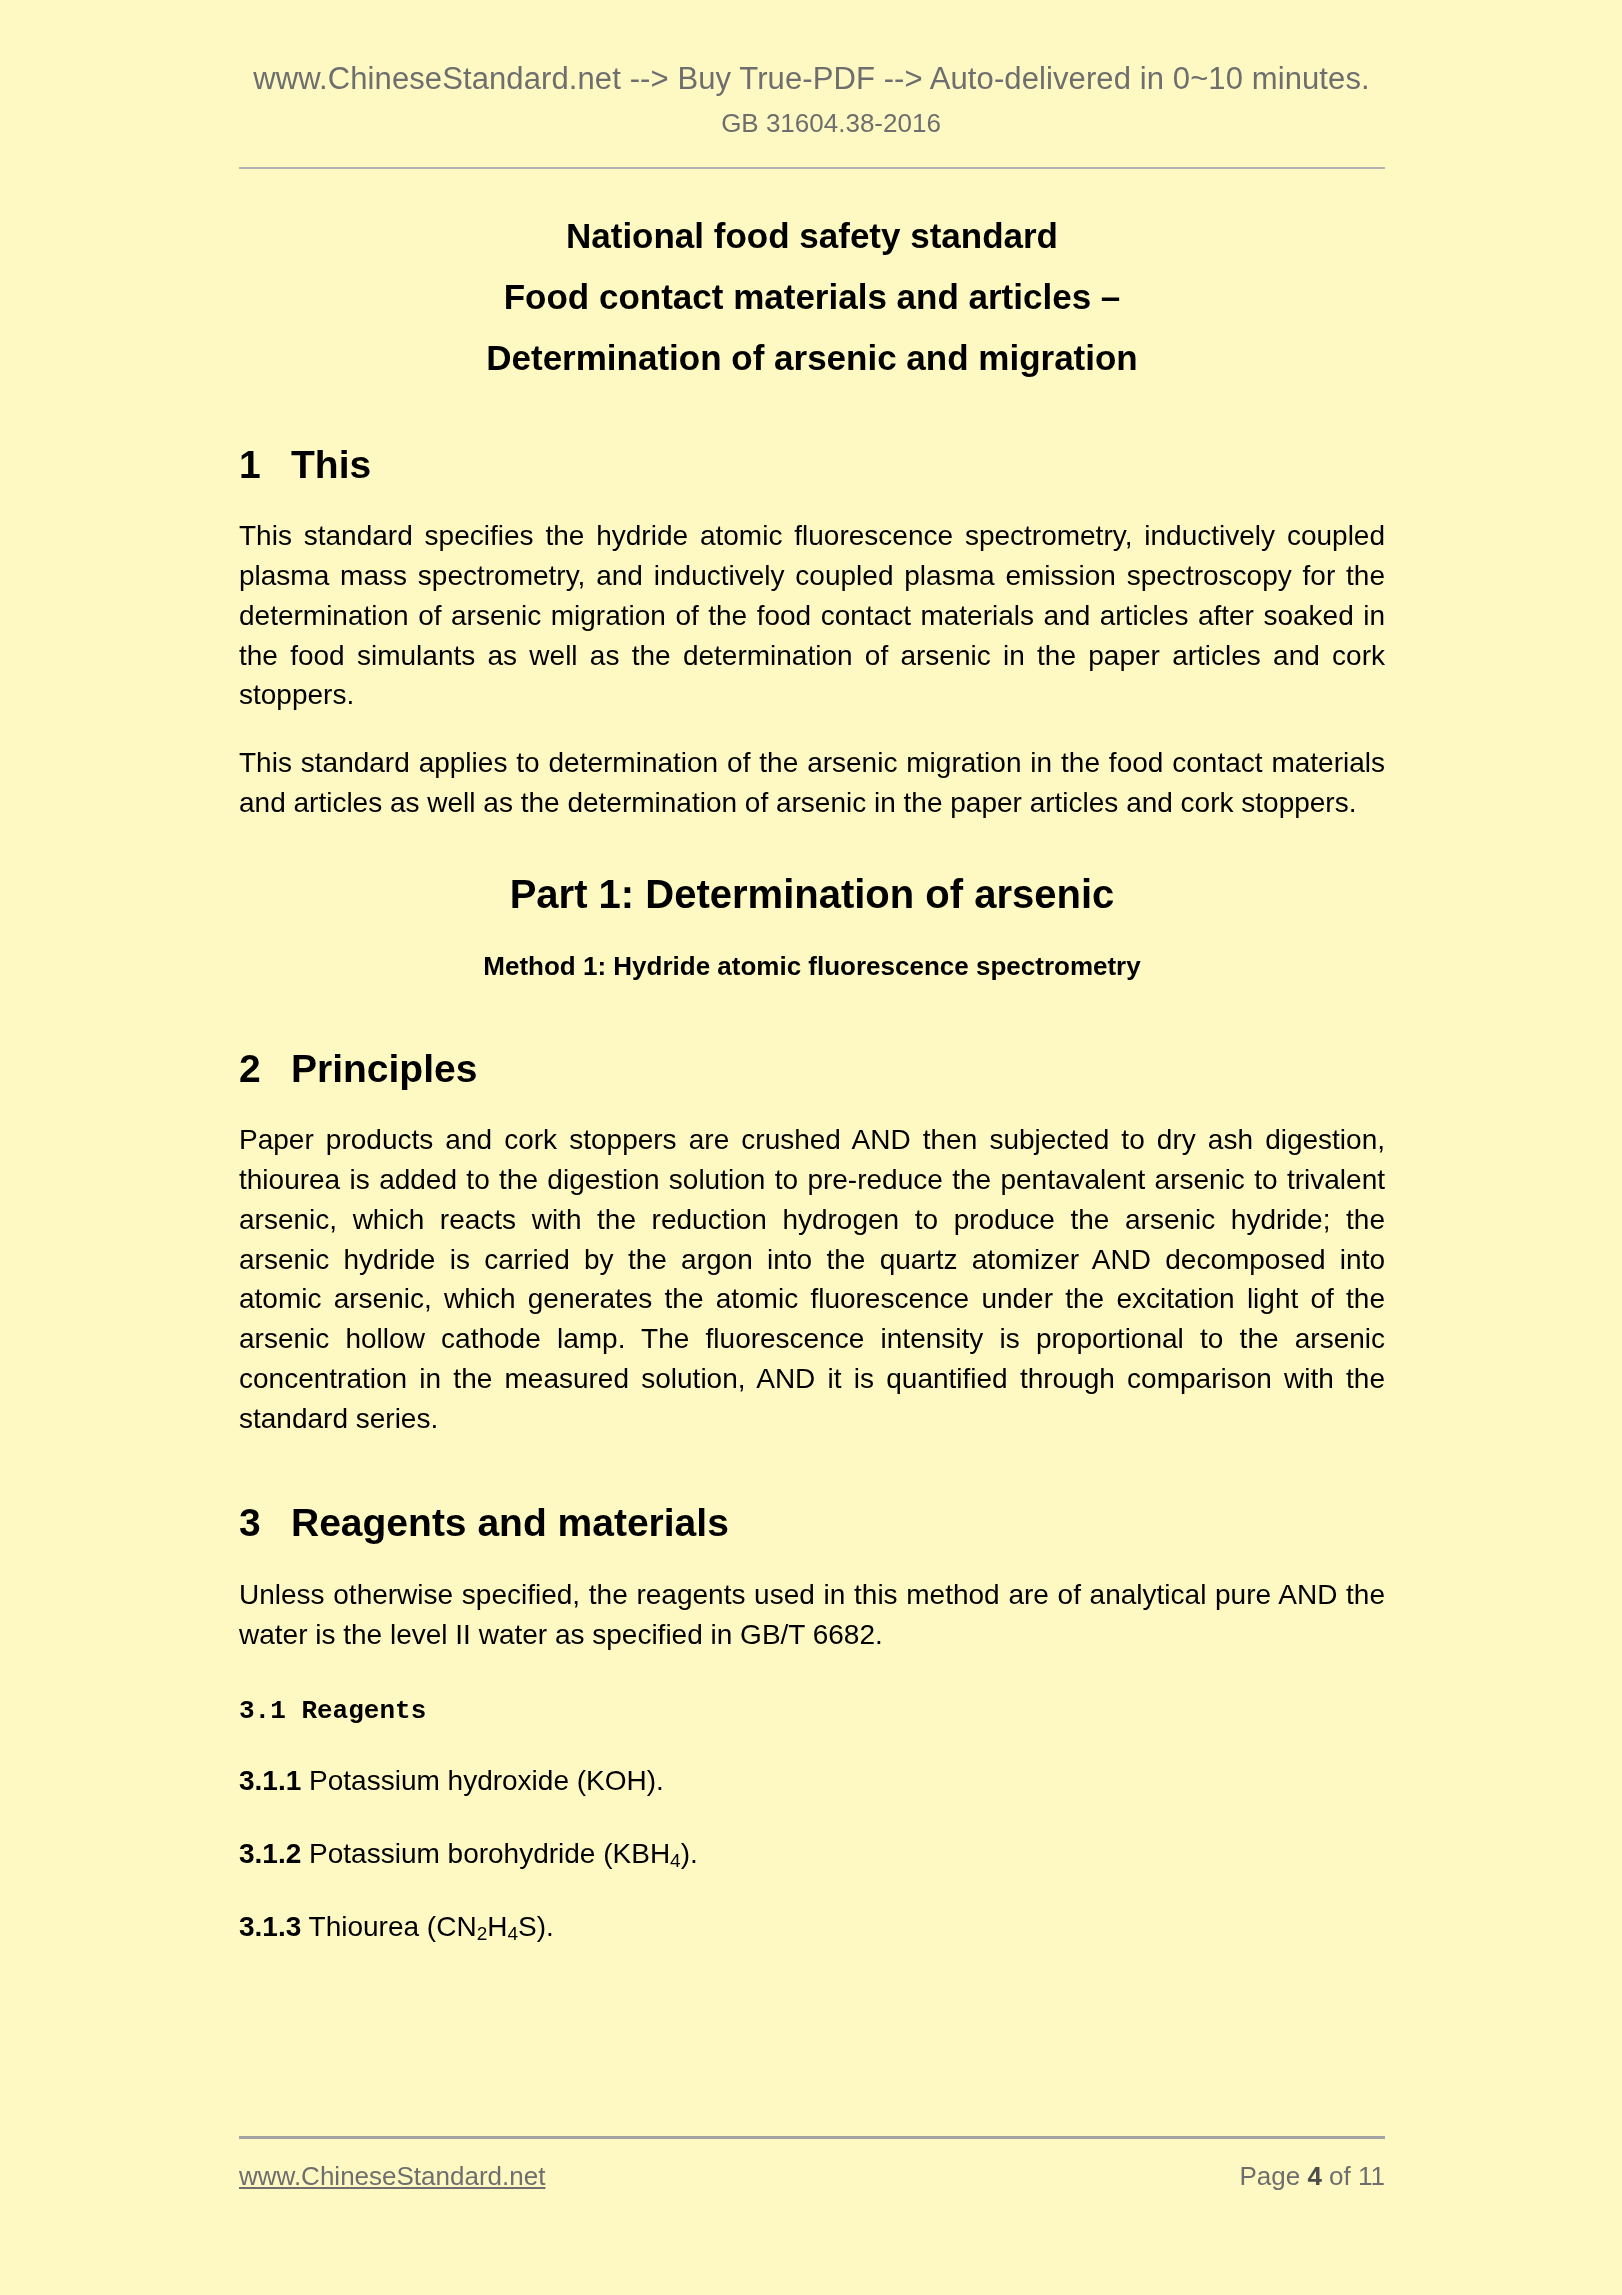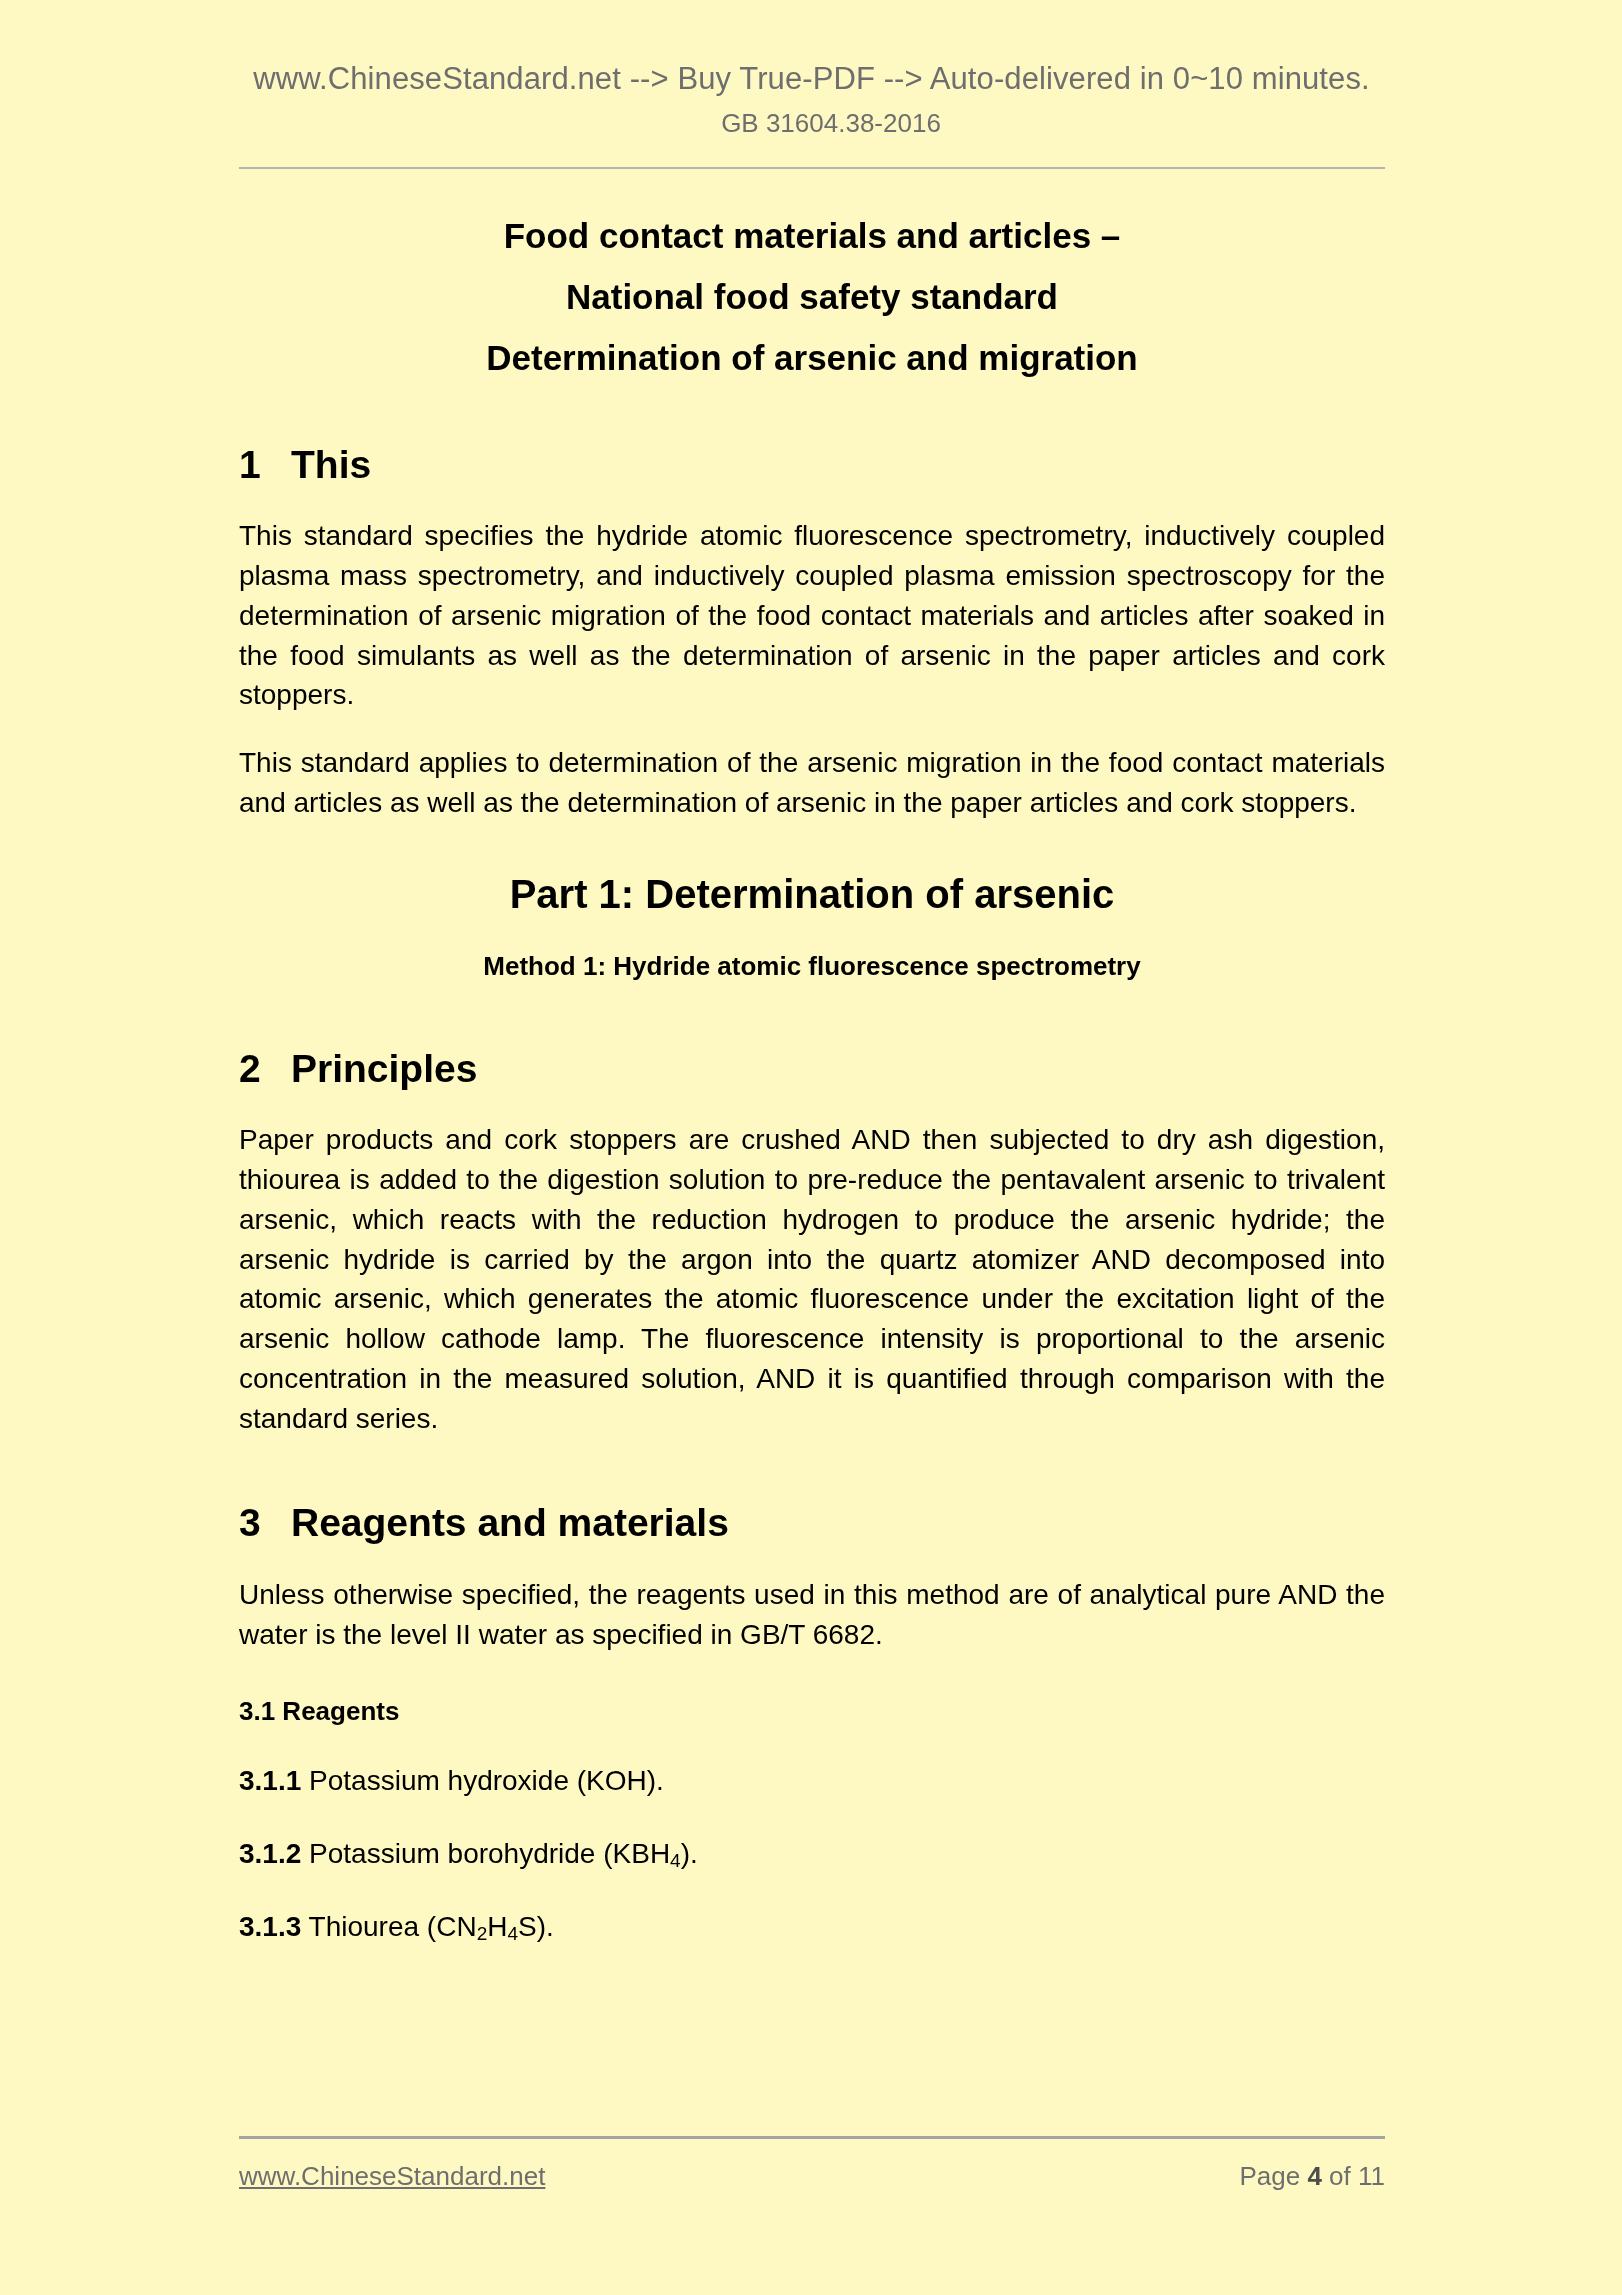--- a/index.html
+++ b/index.html
@@ -106,20 +106,21 @@
   .method-head {
     font-size: 26px;
     margin: 30px 0 0 0;
   }
 
   h3.subsection {
     font-size: 26px;
     font-weight: bold;
     margin: 40px 0 9px 0;
     line-height: 1.3;
+    font-family: Liberation Mono, monospace;
   }
 
   p.item {
     font-size: 28px;
     line-height: 1.42;
     margin: 33px 0 0 0;
   }
   p.item .lbl {
     font-weight: bold;
   }
@@ -164,22 +165,22 @@
 
   <div class="page-header">
     <div class="header-promo">www.ChineseStandard.net --&gt; Buy True-PDF --&gt; Auto-delivered in 0~10 minutes.</div>
     <div class="header-stdno">GB 31604.38-2016</div>
   </div>
   <div class="header-rule"></div>
 
   <div class="content">
 
     <div class="doc-title">
+      <span class="tline">National food safety standard</span>
       <span class="tline">Food contact materials and articles –</span>
-      <span class="tline">National food safety standard</span>
       <span class="tline">Determination of arsenic and migration</span>
     </div>
 
     <h1 class="section">
       <span class="num">1</span><span>This</span>
     </h1>
 
     <p class="body">This standard specifies the hydride atomic fluorescence spectrometry, inductively coupled plasma mass spectrometry, and inductively coupled plasma emission spectroscopy for the determination of arsenic migration of the food contact materials and articles after soaked in the food simulants as well as the determination of arsenic in the paper articles and cork stoppers.</p>
     <p class="body last">This standard applies to determination of the arsenic migration in the food contact materials and articles as well as the determination of arsenic in the paper articles and cork stoppers.</p>
 

